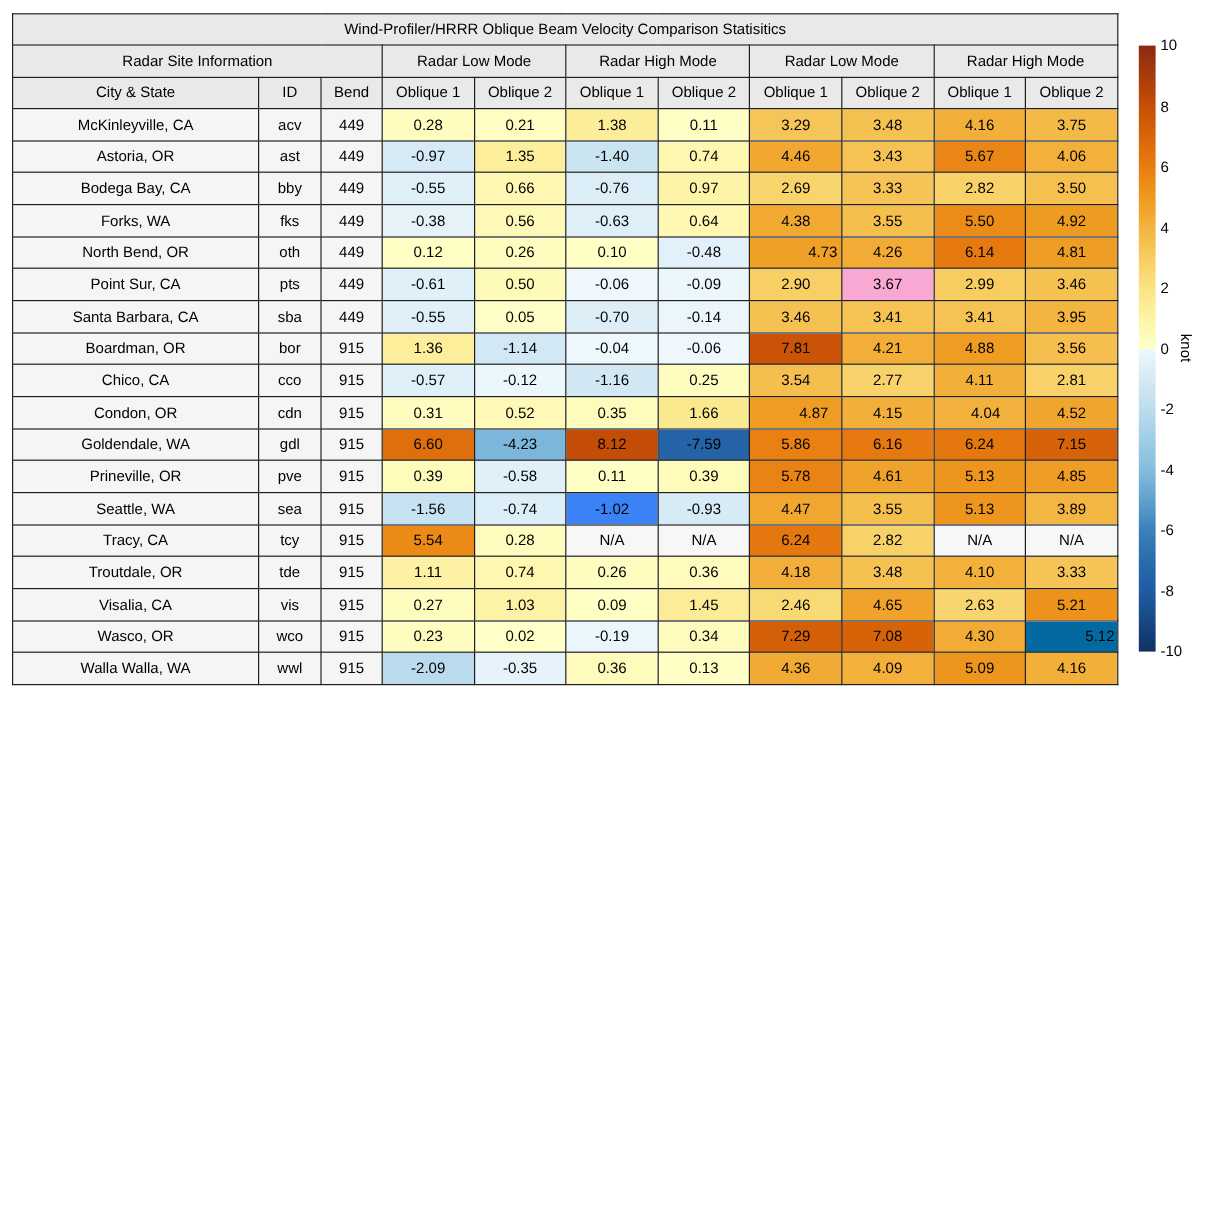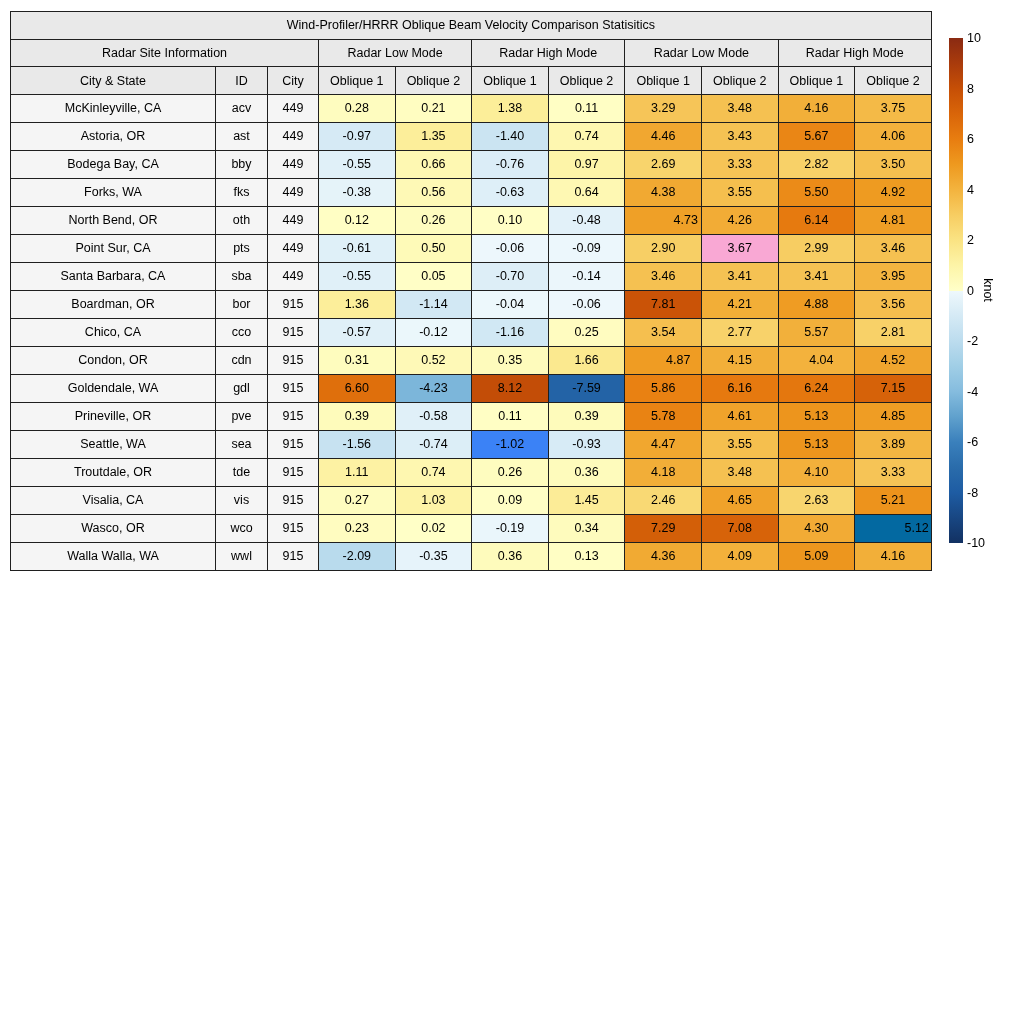--- a/index.html
+++ b/index.html
@@ -65,21 +65,21 @@
       <tr class="hdr">
         <td class="hcell" colspan="3">Radar Site Information</td>
         <td class="hcell" colspan="2">Radar Low Mode</td>
         <td class="hcell" colspan="2">Radar High Mode</td>
         <td class="hcell" colspan="2">Radar Low Mode</td>
         <td class="hcell" colspan="2">Radar High Mode</td>
       </tr>
       <tr class="hdr">
         <td class="hcell">City &amp; State</td>
         <td class="hcell">ID</td>
-        <td class="hcell">City</td>
+        <td class="hcell">Bend</td>
         <td class="hcell">Oblique 1</td>
         <td class="hcell">Oblique 2</td>
         <td class="hcell">Oblique 1</td>
         <td class="hcell">Oblique 2</td>
         <td class="hcell">Oblique 1</td>
         <td class="hcell">Oblique 2</td>
         <td class="hcell">Oblique 1</td>
         <td class="hcell">Oblique 2</td>
       </tr>
     </tbody>
@@ -191,21 +191,21 @@
         <tr class="datarow">
           <td class="labelcell">Chico, CA</td>
           <td class="labelcell">cco</td>
           <td class="labelcell">915</td>
           <td class="valuecell" style="background: rgb(224, 240, 248);">-0.57</td>
           <td class="valuecell" style="background: rgb(235, 247, 251);">-0.12</td>
           <td class="valuecell" style="background: rgb(209, 232, 244);">-1.16</td>
           <td class="valuecell" style="background: rgb(255, 252, 192);">0.25</td>
           <td class="valuecell" style="background: rgb(245, 191, 79);">3.54</td>
           <td class="valuecell" style="background: rgb(248, 210, 106);">2.77</td>
-          <td class="valuecell" style="background: rgb(242, 176, 59);">5.57</td>
+          <td class="valuecell" style="background: rgb(242, 176, 59);">4.11</td>
           <td class="valuecell" style="background: rgb(248, 209, 104);">2.81</td>
         </tr>
         <tr class="datarow">
           <td class="labelcell">Condon, OR</td>
           <td class="labelcell">cdn</td>
           <td class="labelcell">915</td>
           <td class="valuecell" style="background: rgb(254, 252, 190);">0.31</td>
           <td class="valuecell" style="background: rgb(254, 249, 183);">0.52</td>
           <td class="valuecell" style="background: rgb(254, 251, 188);">0.35</td>
           <td class="valuecell" style="background: rgb(251, 233, 143);">1.66</td>
@@ -245,20 +245,33 @@
           <td class="labelcell">sea</td>
           <td class="labelcell">915</td>
           <td class="valuecell" style="background: rgb(199, 226, 241);">-1.56</td>
           <td class="valuecell" style="background: rgb(220, 238, 247);">-0.74</td>
           <td class="valuecell" style="background: #3b82f6;">-1.02</td>
           <td class="valuecell" style="background: rgb(215, 235, 246);">-0.93</td>
           <td class="valuecell" style="background: rgb(241, 167, 47);">4.47</td>
           <td class="valuecell" style="background: rgb(245, 191, 78);">3.55</td>
           <td class="valuecell" style="background: rgb(237, 149, 29);">5.13</td>
           <td class="valuecell" style="background: rgb(243, 182, 66);">3.89</td>
+        </tr>
+        <tr class="datarow">
+          <td class="labelcell">Tracy, CA</td>
+          <td class="labelcell">tcy</td>
+          <td class="labelcell">915</td>
+          <td class="valuecell" style="background: rgb(235, 138, 23);">5.54</td>
+          <td class="valuecell" style="background: rgb(254, 252, 191);">0.28</td>
+          <td class="valuecell" style="background: rgb(247, 247, 247);">N/A</td>
+          <td class="valuecell" style="background: rgb(247, 247, 247);">N/A</td>
+          <td class="valuecell" style="background: rgb(228, 119, 14);">6.24</td>
+          <td class="valuecell" style="background: rgb(248, 209, 104);">2.82</td>
+          <td class="valuecell" style="background: rgb(247, 247, 247);">N/A</td>
+          <td class="valuecell" style="background: rgb(247, 247, 247);">N/A</td>
         </tr>
         <tr class="datarow">
           <td class="labelcell">Troutdale, OR</td>
           <td class="labelcell">tde</td>
           <td class="labelcell">915</td>
           <td class="valuecell" style="background: rgb(253, 242, 163);">1.11</td>
           <td class="valuecell" style="background: rgb(254, 247, 176);">0.74</td>
           <td class="valuecell" style="background: rgb(254, 252, 191);">0.26</td>
           <td class="valuecell" style="background: rgb(254, 251, 188);">0.36</td>
           <td class="valuecell" style="background: rgb(242, 174, 56);">4.18</td>

